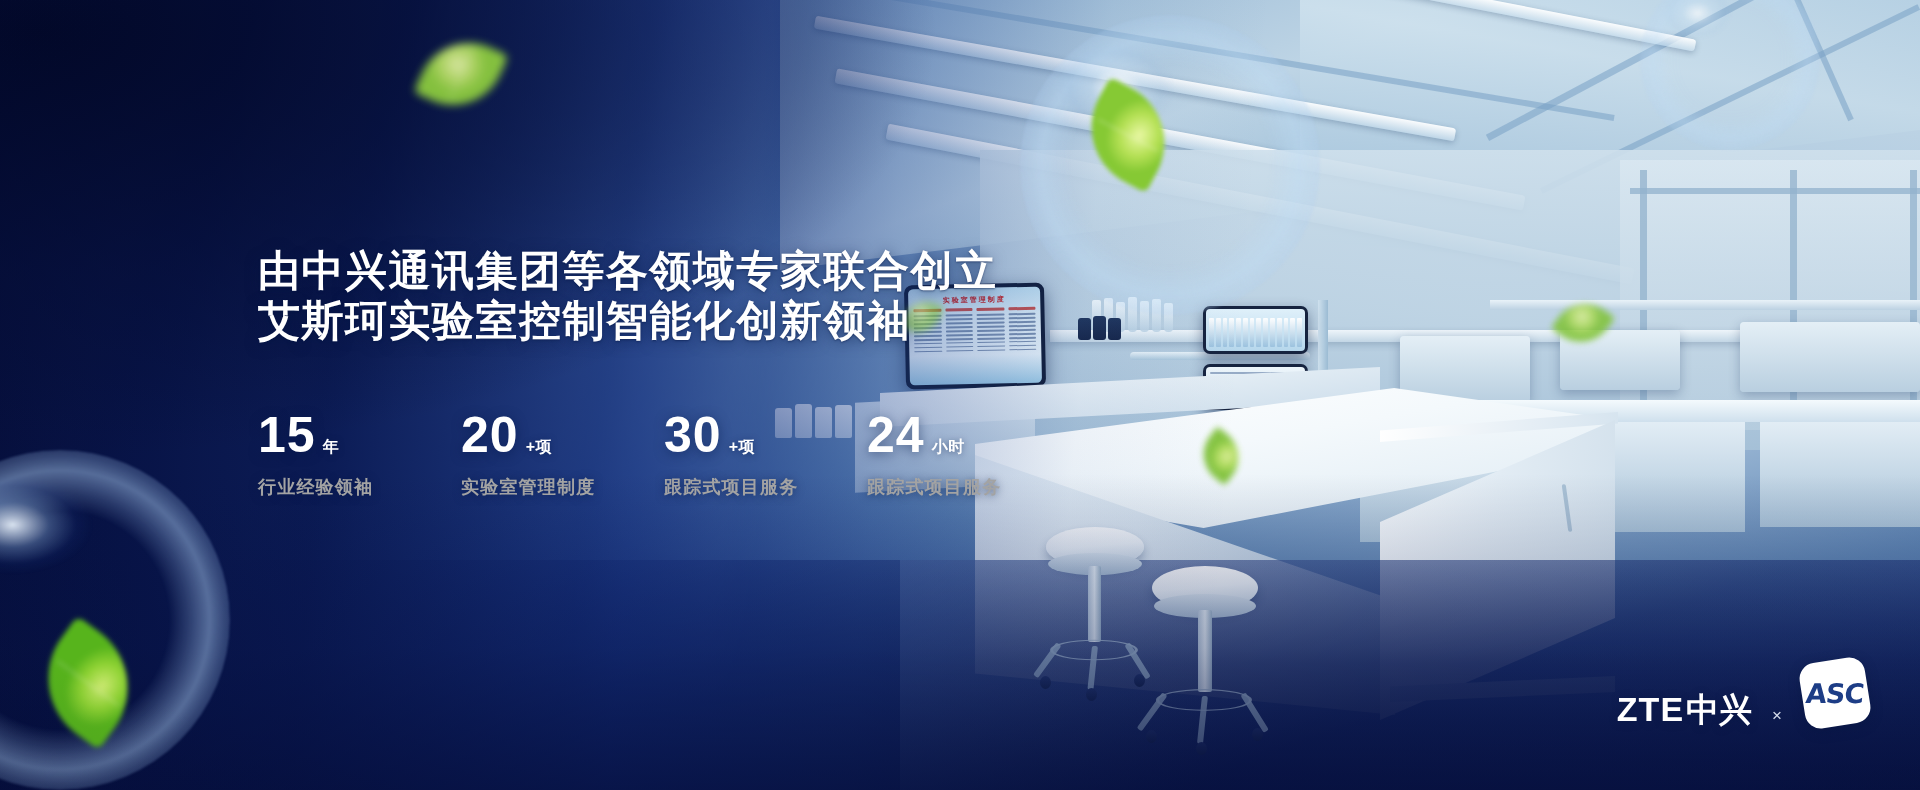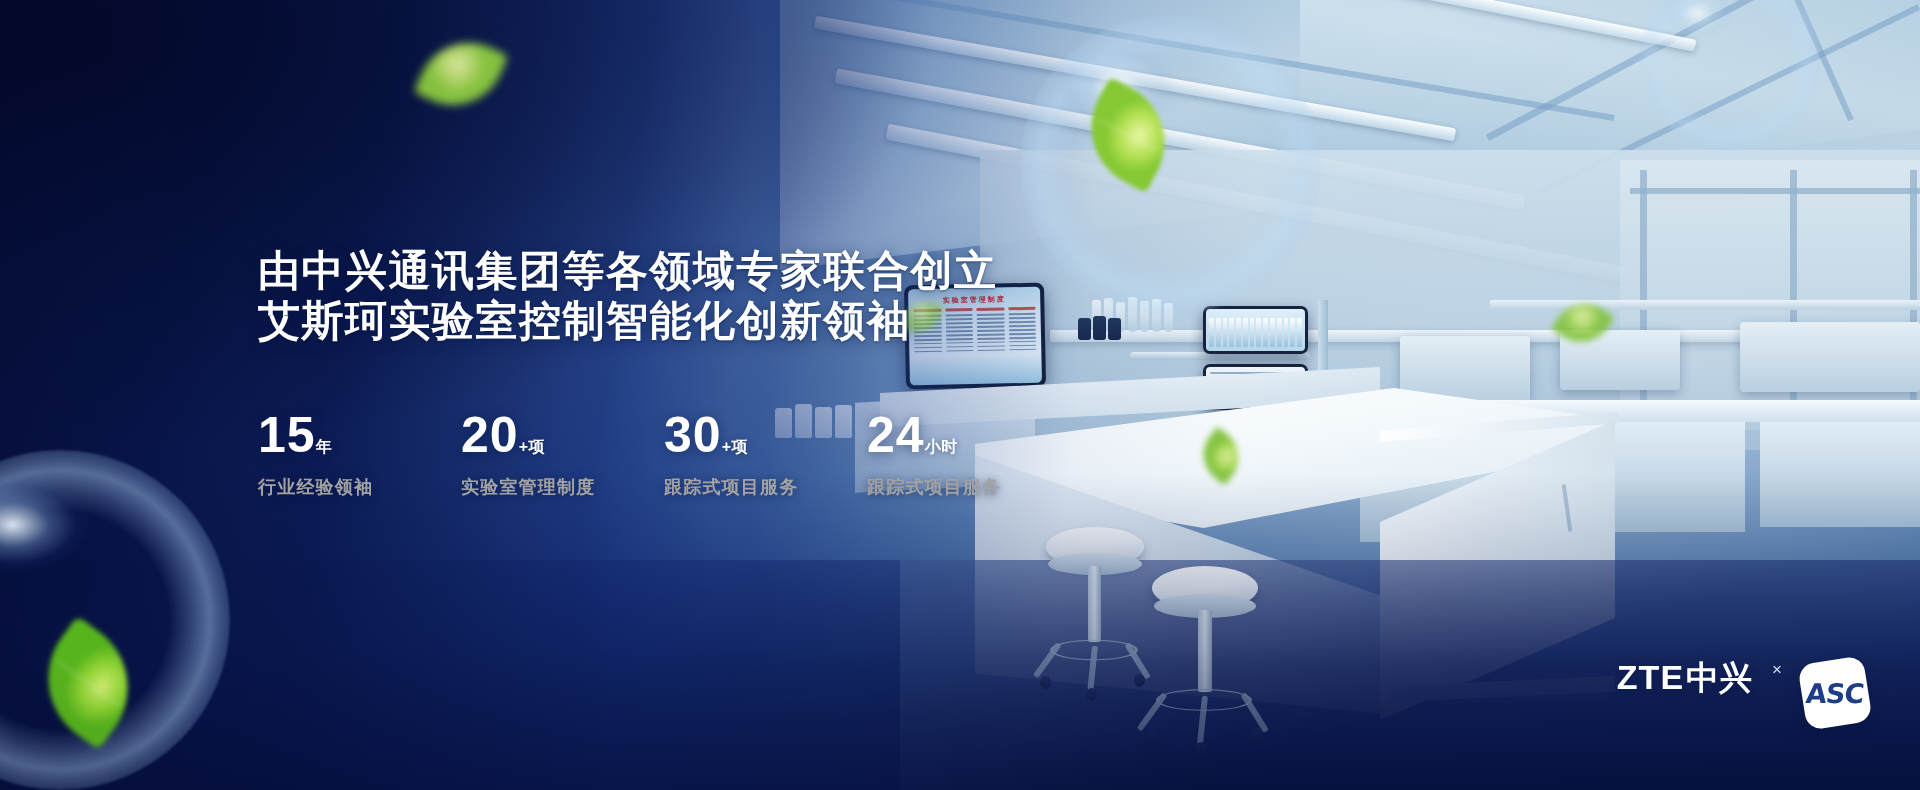--- a/index.html
+++ b/index.html
@@ -214,30 +214,30 @@
 
   .headline{ position:absolute; left:258px; top:246px; }
   .headline .hl{
     font-size:42px; line-height:1.18; font-weight:700; color:#ffffff;
     letter-spacing:1.5px; white-space:nowrap;
     text-shadow:0 2px 14px rgba(6,24,70,.55), 0 1px 2px rgba(6,24,70,.5);
   }
 
   .stats{ position:absolute; left:258px; top:410px; display:flex; gap:0; }
   .stat{ width:203px; }
-  .stat-top{ display:flex; align-items:baseline; }
+  .stat-top{ display:flex; align-items:baseline; gap:7px; }
   .stat-num{ font-size:50px; font-weight:700; color:#ffffff; letter-spacing:1px; line-height:1;
     text-shadow:0 2px 12px rgba(6,24,70,.5); }
   .stat-unit{ font-size:16px; font-weight:700; color:#ffffff; letter-spacing:.5px;
     text-shadow:0 1px 6px rgba(6,24,70,.5); }
   .stat-label{ margin-top:15px; font-size:18px; font-weight:700; color:#a3a3a3; letter-spacing:1.2px;
     text-shadow:0 1px 8px rgba(6,24,70,.55); white-space:nowrap; }
 
   
-  .logos{ position:absolute; right:52px; bottom:64px; display:flex; align-items:flex-start; gap:20px;margin-left:15px; }
+  .logos{ position:absolute; right:52px; bottom:64px; display:flex; align-items:flex-end; gap:20px;margin-left:15px; }
   .zte{ display:flex; align-items:center; gap:2px; }
   .zte-en{ font-size:34px; font-weight:700; color:#fff; letter-spacing:1px; line-height:1;
     text-shadow:0 1px 8px rgba(5,20,60,.45); }
   .zte-cn{ font-size:33px; font-weight:700; color:#fff; letter-spacing:0px; line-height:1;
     text-shadow:0 1px 8px rgba(5,20,60,.45); }
   .xmark{ font-size:17px; color:#e8eefa; opacity:.92; font-weight:400; }
   .asc{ width:66px; height:66px; border-radius:16px; background:#ffffff; transform:rotate(-9deg);
     display:flex; align-items:center; justify-content:center;
     box-shadow:0 3px 12px rgba(5,20,60,.35); }
   .asc span{ font-size:27px; font-weight:700; color:#1d3d86; letter-spacing:-1px;

